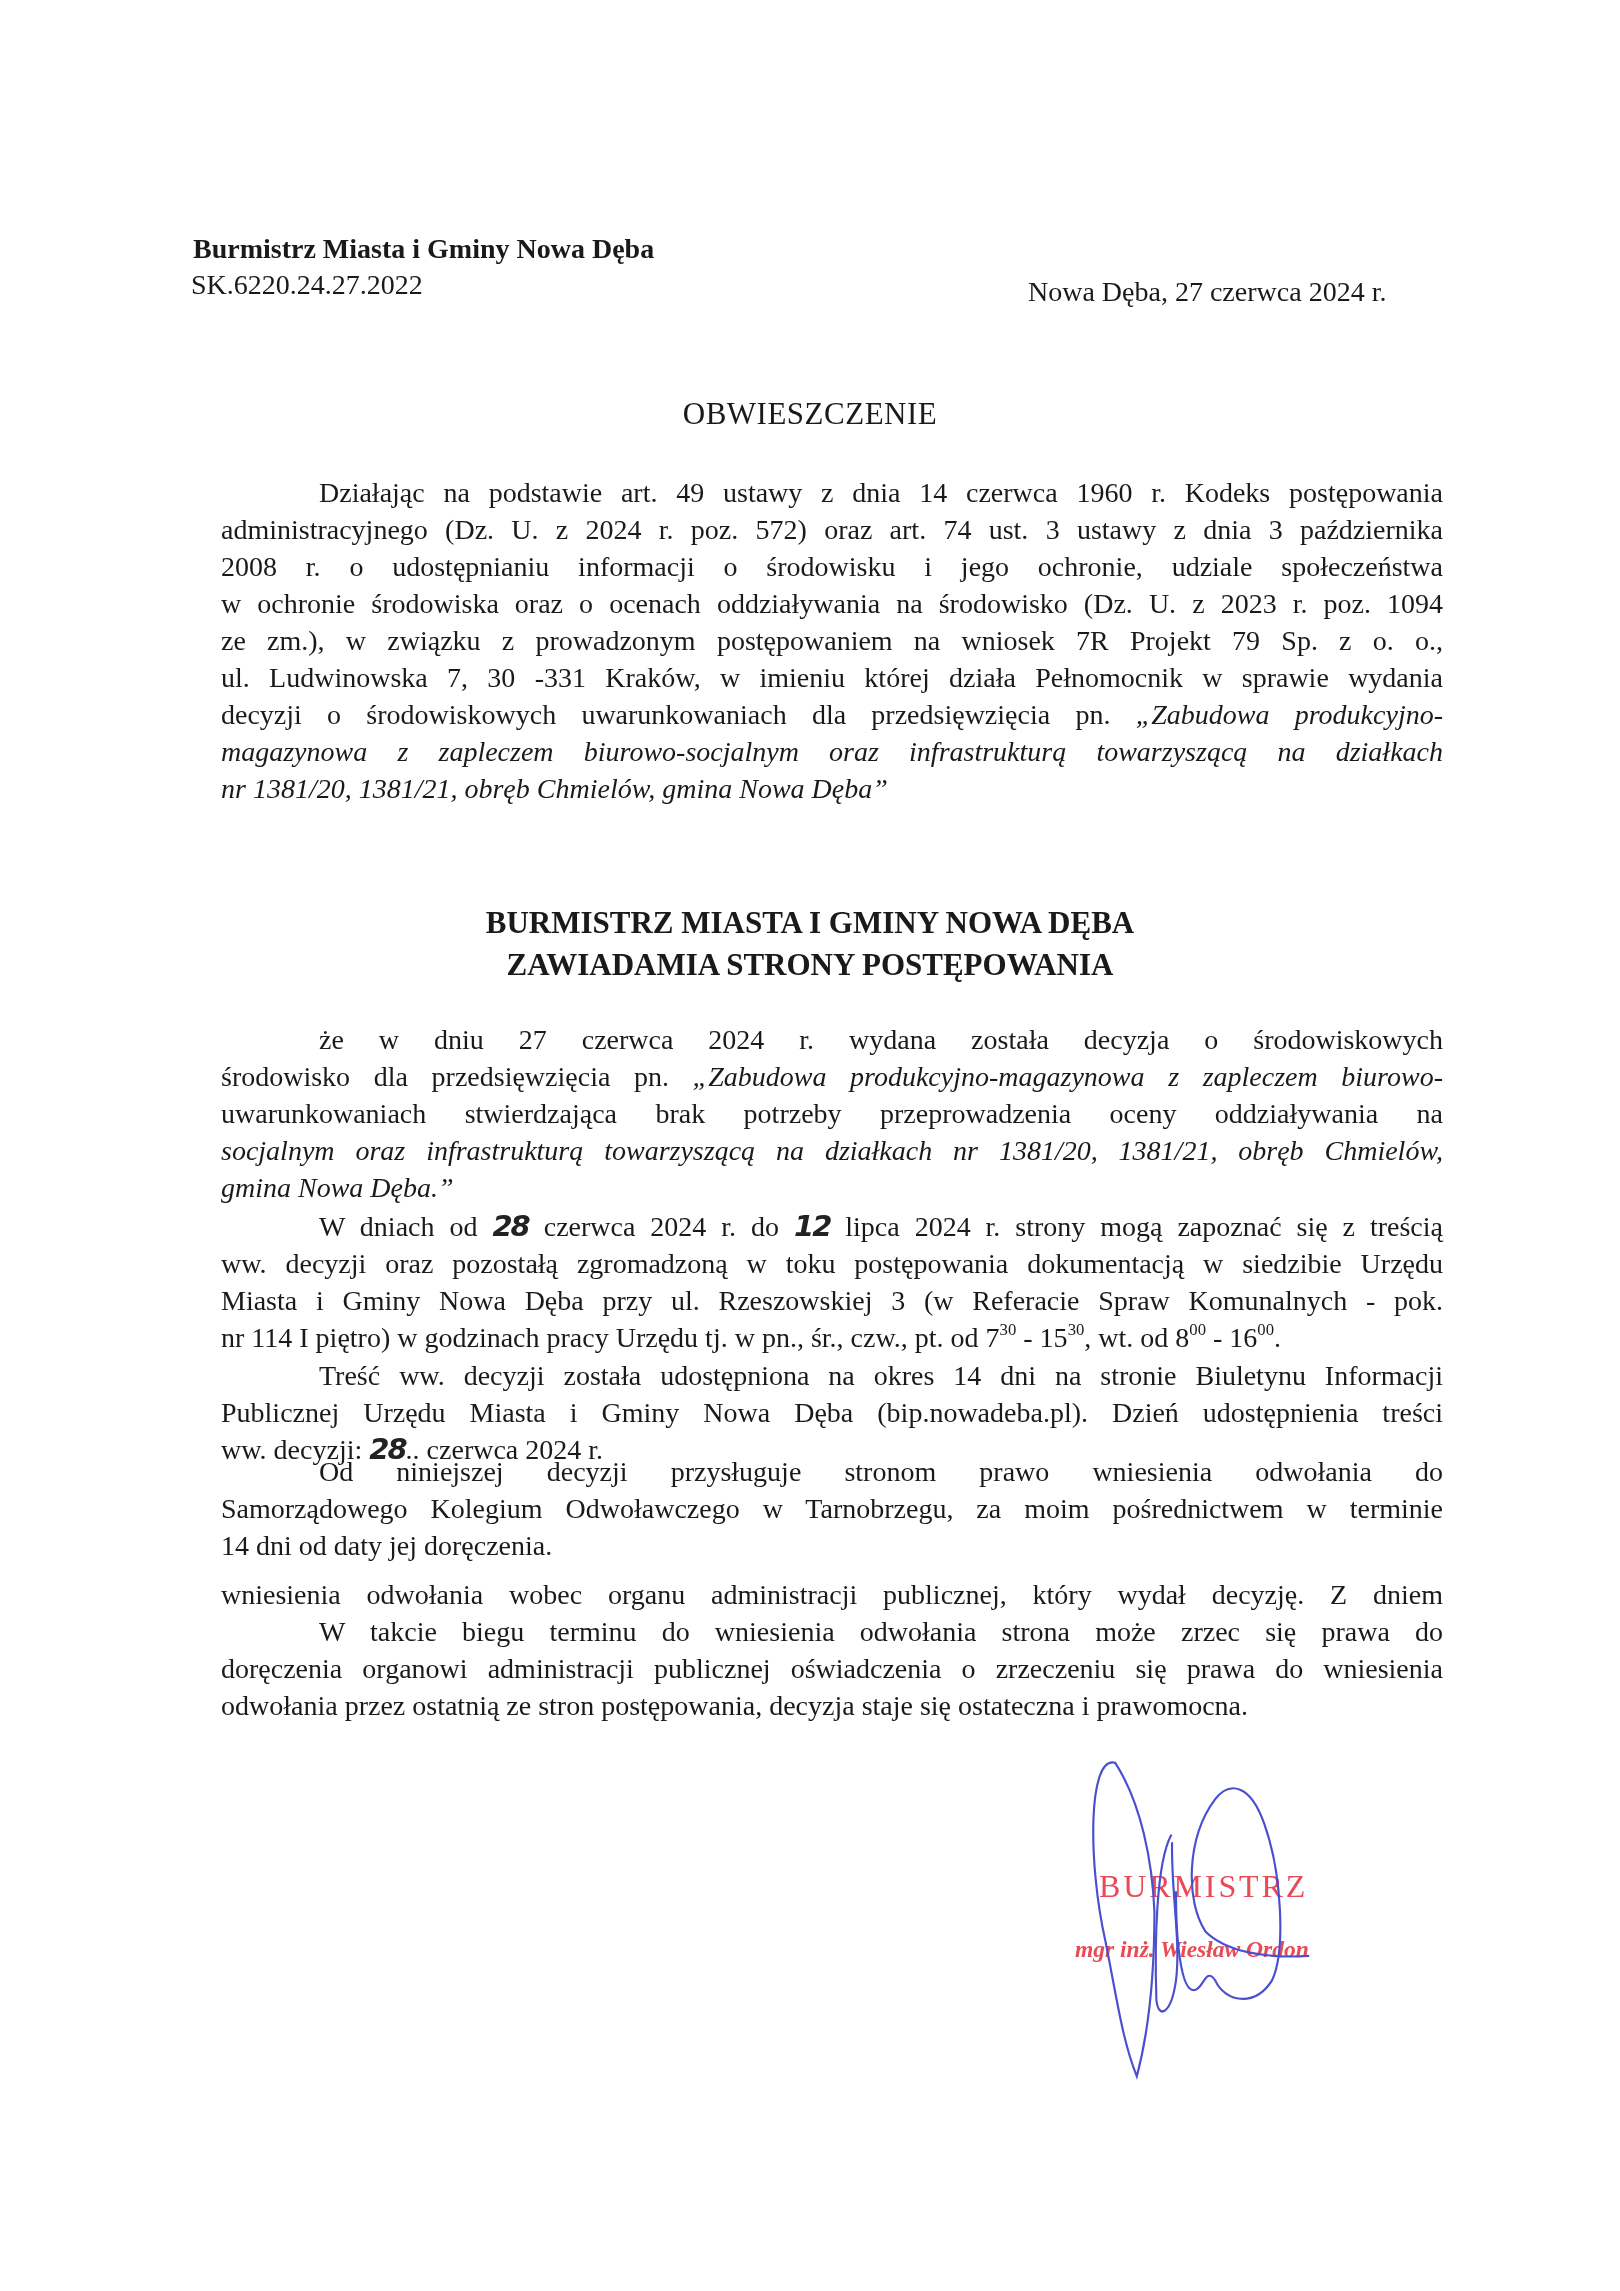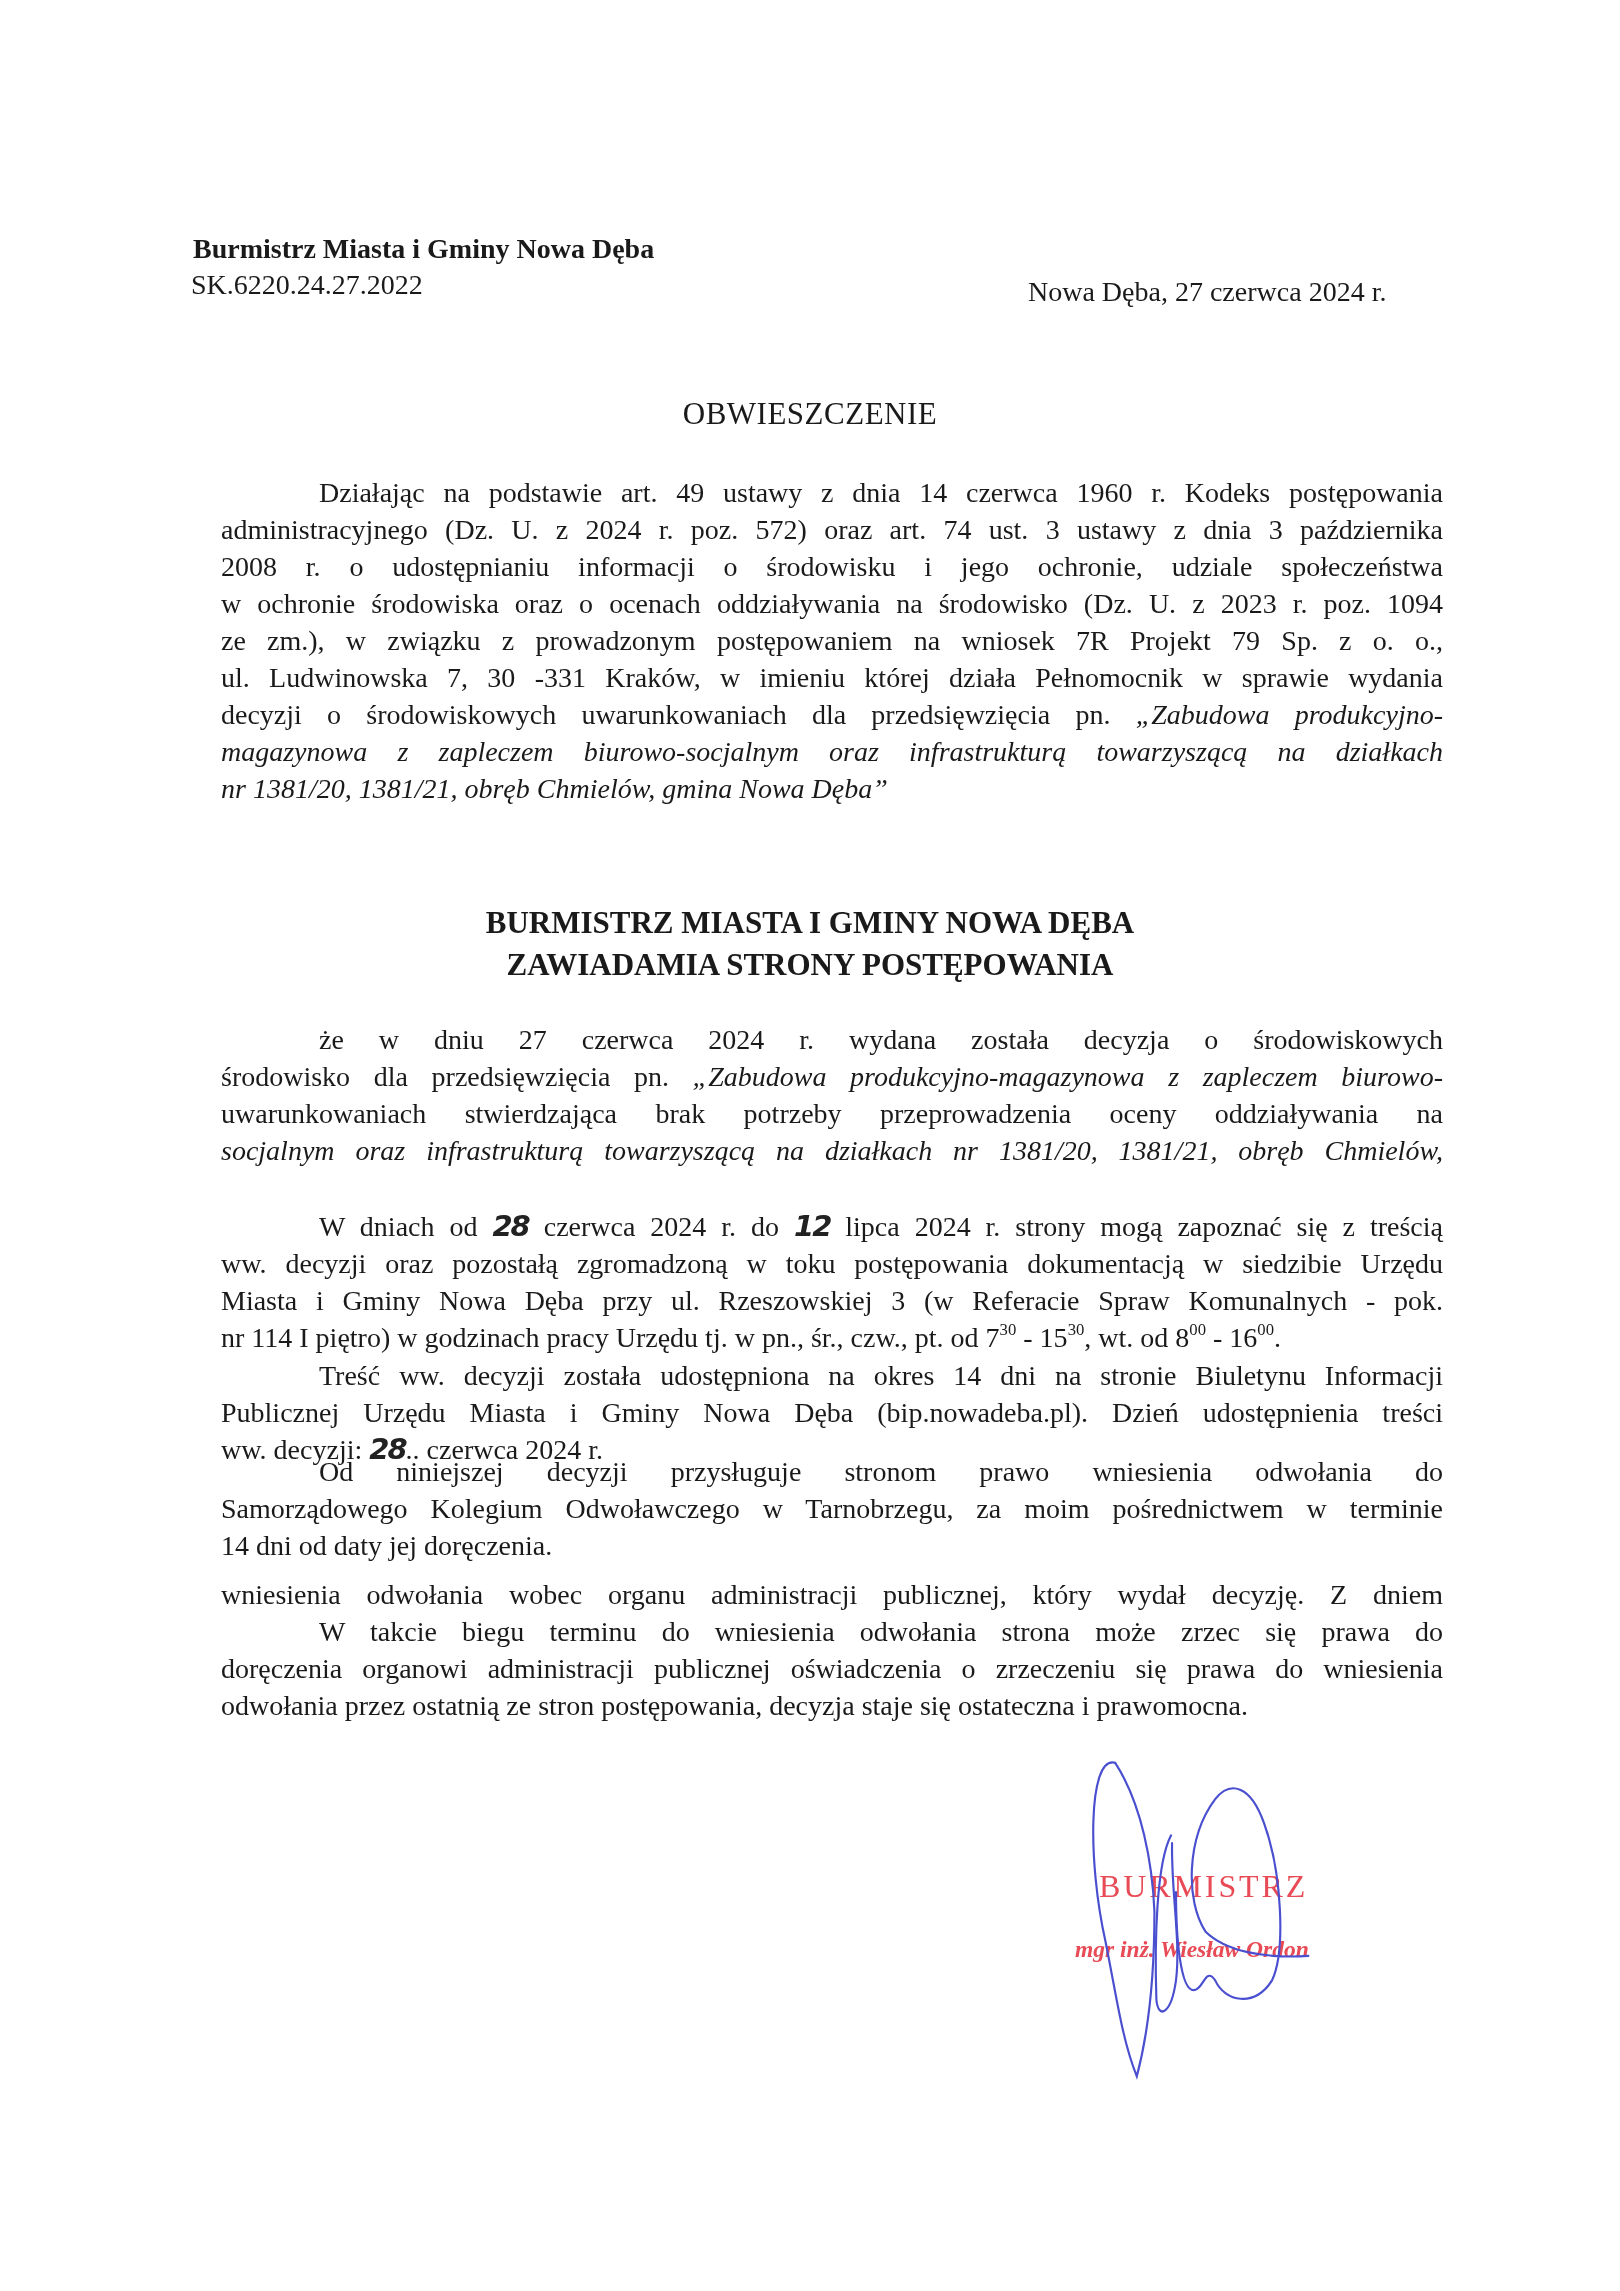--- a/index.html
+++ b/index.html
@@ -53,20 +53,21 @@
 </div>
 
 <div class="abs heading2 h2a">BURMISTRZ MIASTA I GMINY NOWA DĘBA</div>
 <div class="abs heading2 h2b">ZAWIADAMIA STRONY POSTĘPOWANIA</div>
 
 <div class="para p2">
   <span class="line indent">że w dniu 27 czerwca 2024 r. wydana została decyzja o środowiskowych</span>
   <span class="line"><span>środowisko dla przedsięwzięcia pn. </span><em>„Zabudowa produkcyjno-magazynowa z zapleczem biurowo-</em></span>
   <span class="line">uwarunkowaniach stwierdzająca brak potrzeby przeprowadzenia oceny oddziaływania na</span>
   <span class="line"><em>socjalnym oraz infrastrukturą towarzyszącą na działkach nr 1381/20, 1381/21, obręb Chmielów,</em></span>
+  <span class="line last"><em>gmina Nowa Dęba.”</em></span>
 </div>
 
 <div class="para p3">
   <span class="line indent"><span>W dniach od </span><span class="hw">28</span><span> czerwca 2024 r. do </span><span class="hw">12</span><span> lipca 2024 r. strony mogą zapoznać się z treścią</span></span>
   <span class="line">ww. decyzji oraz pozostałą zgromadzoną w toku postępowania dokumentacją w siedzibie Urzędu</span>
   <span class="line">Miasta i Gminy Nowa Dęba przy ul. Rzeszowskiej 3 (w Referacie Spraw Komunalnych - pok.</span>
   <span class="line last"><span>nr 114 I piętro) w godzinach pracy Urzędu tj. w pn., śr., czw., pt. od 7</span><sup>30</sup><span> - 15</span><sup>30</sup><span>, wt. od 8</span><sup>00</sup><span> - 16</span><sup>00</sup><span>.</span></span>
 </div>
 
 <div class="para p4">

